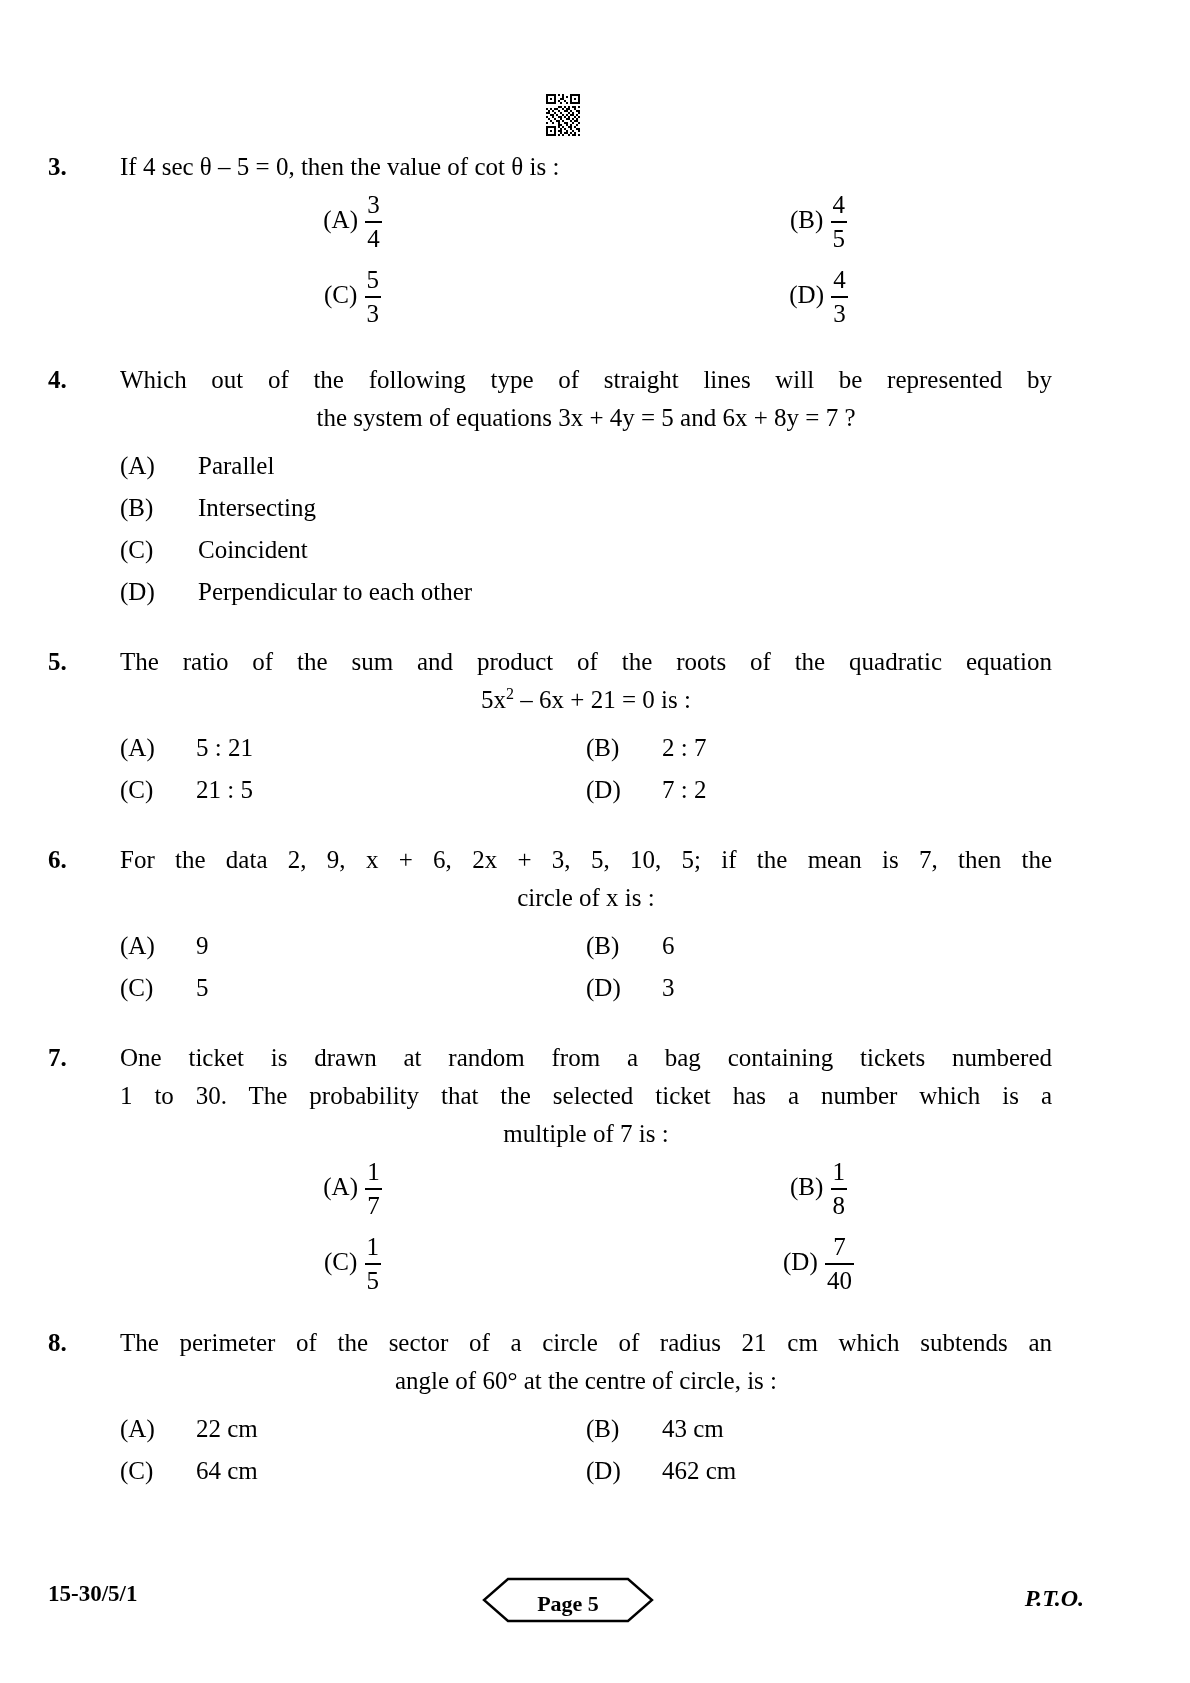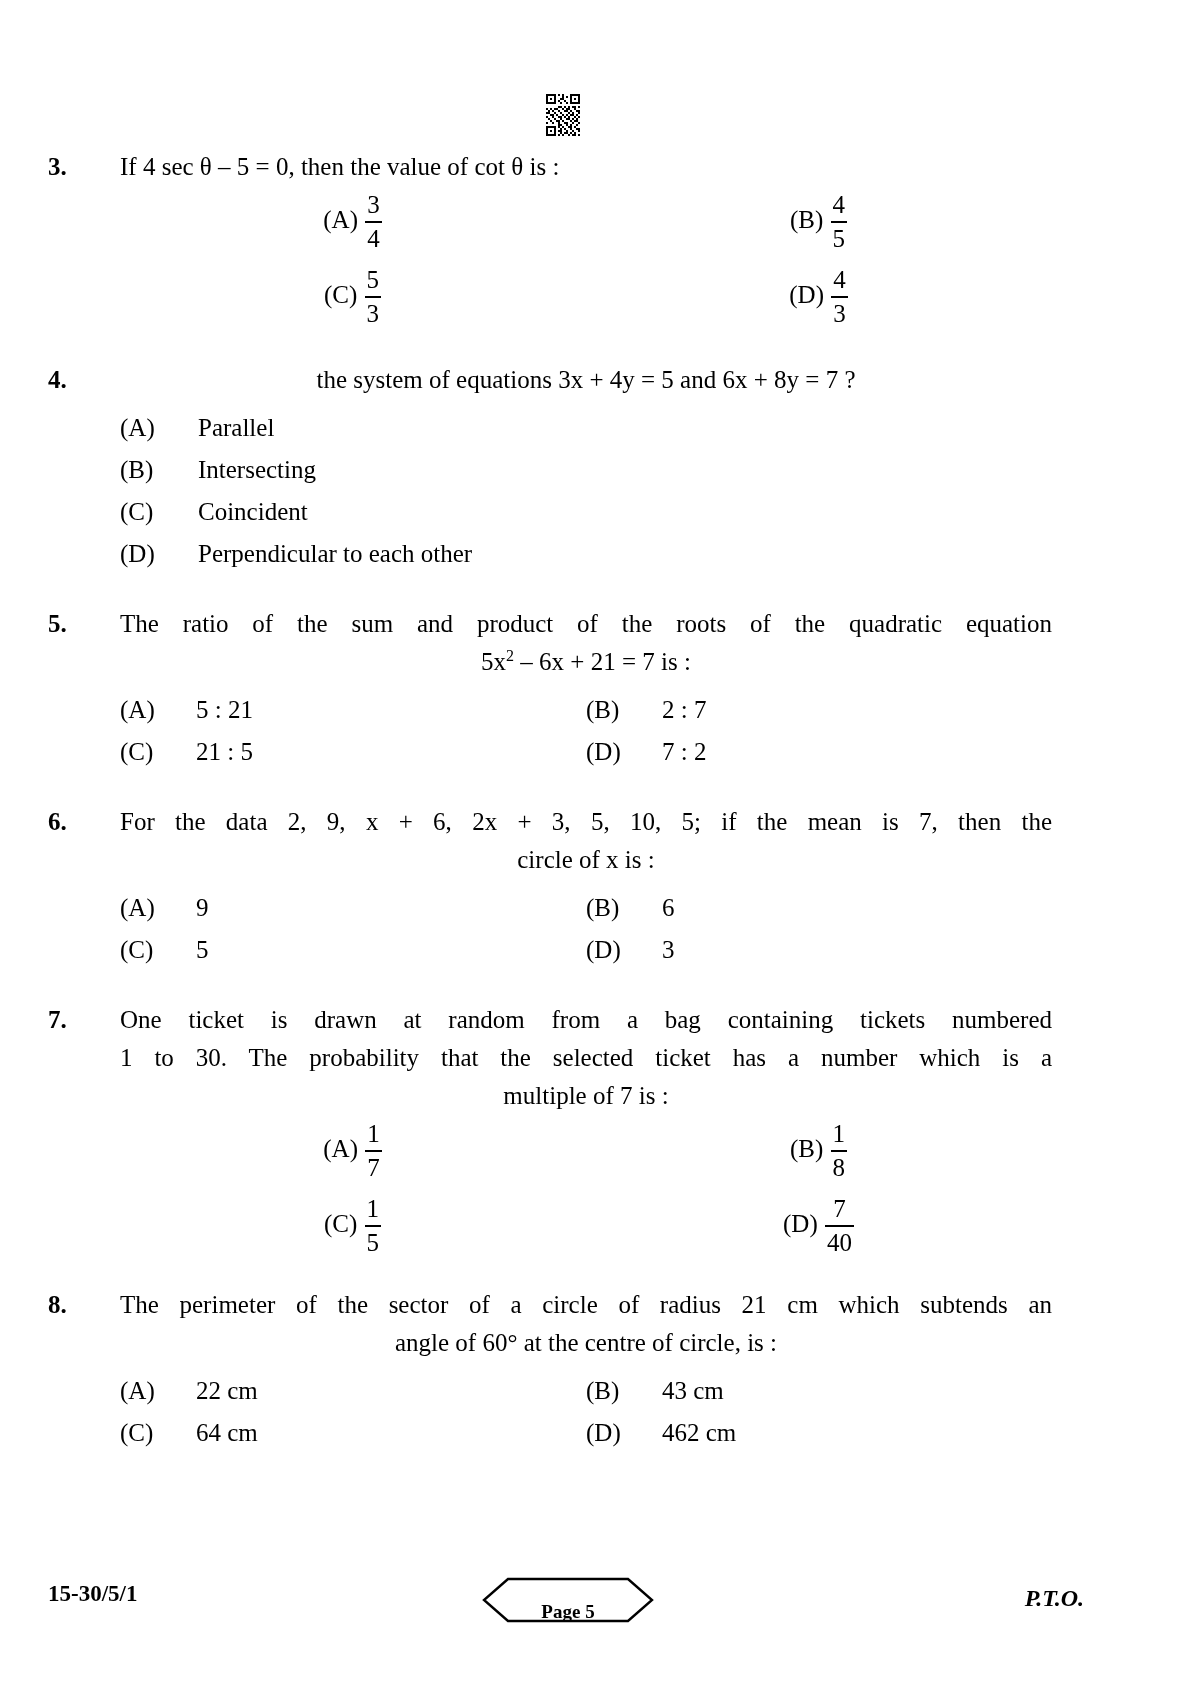--- a/index.html
+++ b/index.html
@@ -156,26 +156,26 @@
   }
   .hexbox {
     display: inline-block;
     position: relative;
     width: 172px;
     height: 46px;
   }
   .hexbox svg { position:absolute; left:0; top:0; }
   .hexbox .plabel {
     position: absolute;
-    left: 0; top: 12px;
+    left: 0; top: 4px;
     width: 172px;
     height: 46px;
     line-height: 46px;
     text-align: center;
-    font-size: 19px;
+    font-size: 22px;
     font-weight: bold;
   }
   .footer-pto {
     position: absolute;
     right: 52px;
     top: 8px;
     font-size: 24px;
     font-weight: bold;
     font-style: italic;
   }
@@ -344,20 +344,21 @@
             </div>
           </div>
         </div>
       </div>
     </div>
 
     <div class="q" style="margin-bottom:32px;">
       <div class="q-num">4.</div>
       <div class="q-body">
         <div class="q-text">
+          <span style="display:block;text-align:justify;text-align-last:justify;">Which out of the following type of straight lines will be represented by</span>
           <span class="last">the system of equations  3x + 4y = 5  and  6x + 8y = 7 ?</span>
         </div>
         <div class="opts vert">
           <div class="opt-row">
             <div class="opt full">
               <span class="opt-lab">(A)</span>
               <span class="opt-val">Parallel</span>
             </div>
           </div>
           <div class="opt-row">
@@ -380,21 +381,21 @@
           </div>
         </div>
       </div>
     </div>
 
     <div class="q" style="margin-bottom:32px;">
       <div class="q-num">5.</div>
       <div class="q-body">
         <div class="q-text">
           <span style="display:block;text-align:justify;text-align-last:justify;">The ratio of the sum and product of the roots of the quadratic equation</span>
-          <span class="last"><span>5x</span><sup class="pw">2</sup><span> – 6x + 21 = 7 is :</span></span>
+          <span class="last"><span>5x</span><sup class="pw">2</sup><span> – 6x + 21 = 0 is :</span></span>
         </div>
         <div class="opts">
           <div class="opt-row stack-line">
             <div class="opt half">
               <span class="opt-lab">(A)</span>
               <span class="opt-val">5 : 21</span>
             </div>
             <div class="opt half">
               <span class="opt-lab">(B)</span>
               <span class="opt-val">2 : 7</span>

